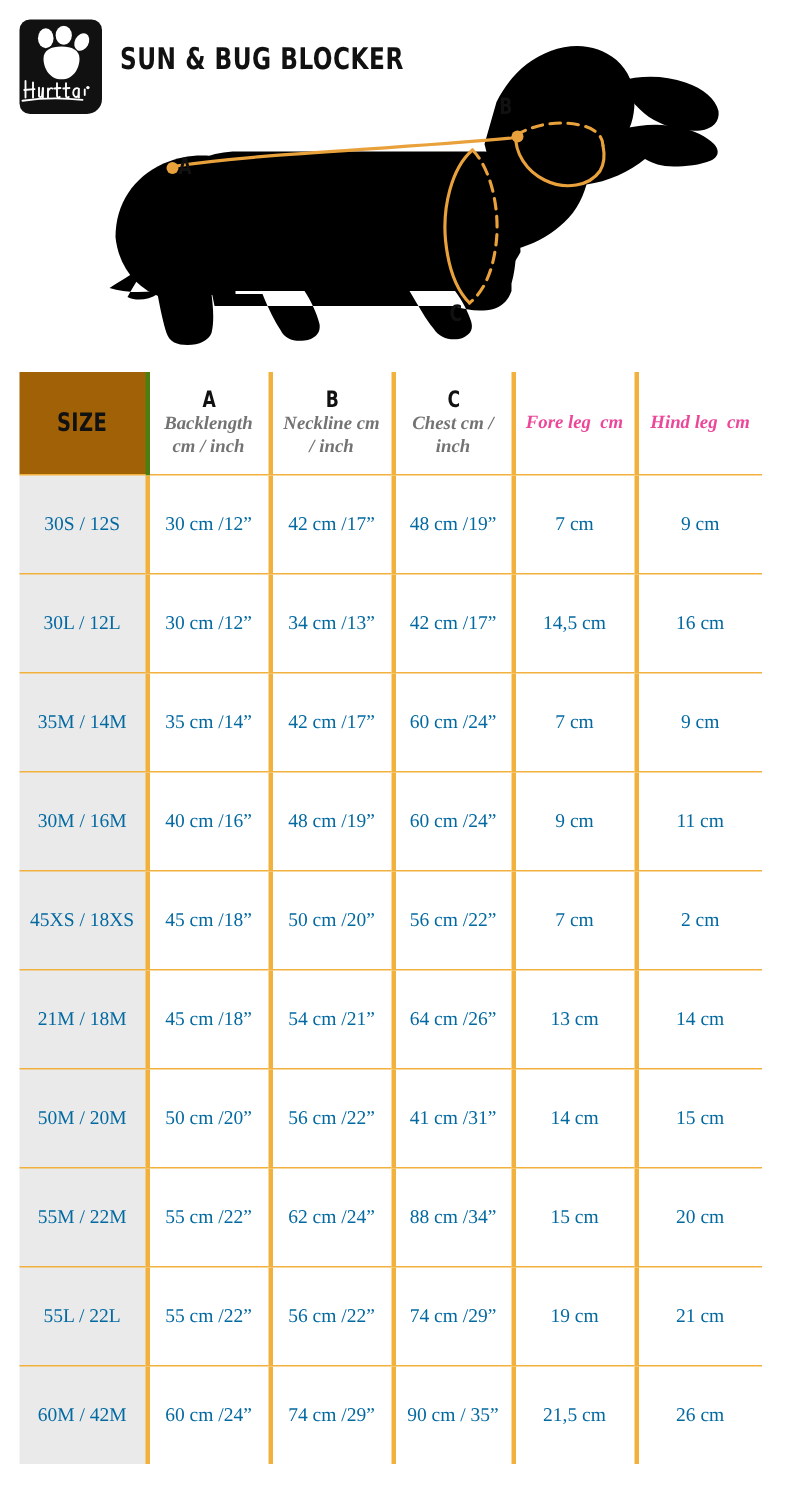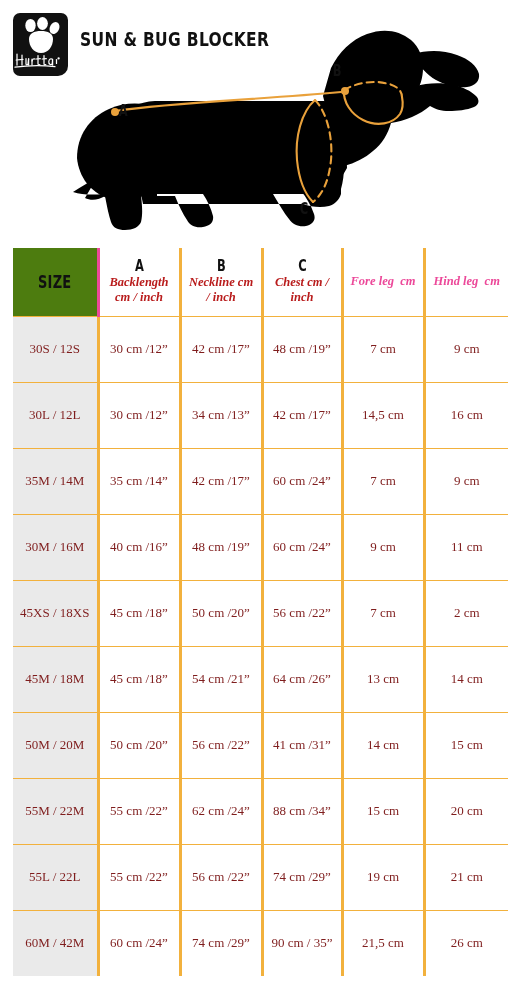--- a/index.html
+++ b/index.html
@@ -68,37 +68,37 @@
 
   thead th {
     height:68px;
     vertical-align:middle;
     text-align:center;
     border-right:3px solid #F2B13D;
     border-bottom:1.5px solid #F2B13D;
   }
   thead th.last { border-right:none; }
   thead th.sizehead {
-    background:#4d7c0f;
-    border-right:3px solid #ec4899;
+    background:#a16207;
+    border-right:3px solid #4d7c0f;
   }
 
   .head-letter {
     display:block;
     font-family:"Liberation Sans Narrow","DejaVu Sans Condensed","Liberation Sans", sans-serif;
     font-weight:bold; font-size:15px; color:#111;
     transform:scaleX(.85);
     line-height:1.05;
     margin-bottom:1px;
   }
   .head-desc {
     display:block;
     font-family:"Liberation Serif","DejaVu Serif", serif;
     font-weight:bold; font-style:italic;
-    font-size:12.5px; color:#b91c1c;
+    font-size:12.5px; color:#737373;
     line-height:1.18;
     padding:0 0;
     white-space:pre-line;
   }
   .head-plain {
     display:block;
     font-family:"Liberation Serif","DejaVu Serif", serif;
     font-weight:bold; font-style:italic;
     font-size:12.5px; color:#ec4899;
     white-space:pre;
@@ -111,21 +111,21 @@
   }
 
   tbody td {
     height:66px;
     vertical-align:middle;
     text-align:center;
     border-right:3px solid #F2B13D;
     border-top:1.5px solid #F2B13D;
     font-family:"Liberation Serif","DejaVu Serif", serif;
     font-size:13px;
-    color:#7f1d1d;
+    color:#0369a1;
     white-space:nowrap;
   }
   tbody td.last { border-right:none; }
   tbody td.sizecell { background:#EAEAEA; }
   tbody tr.firstrow td { border-top:none; }
 </style>
 </head>
 <body>
 
 <div id="page">
@@ -334,21 +334,21 @@
           </tr>
           <tr>
             <td class="sizecell">45XS / 18XS</td>
             <td>45 cm /18”</td>
             <td>50 cm /20”</td>
             <td>56 cm /22”</td>
             <td>7 cm</td>
             <td class="last">2 cm</td>
           </tr>
           <tr>
-            <td class="sizecell">45M / 18M</td>
+            <td class="sizecell">21M / 18M</td>
             <td>45 cm /18”</td>
             <td>54 cm /21”</td>
             <td>64 cm /26”</td>
             <td>13 cm</td>
             <td class="last">14 cm</td>
           </tr>
           <tr>
             <td class="sizecell">50M / 20M</td>
             <td>50 cm /20”</td>
             <td>56 cm /22”</td>

